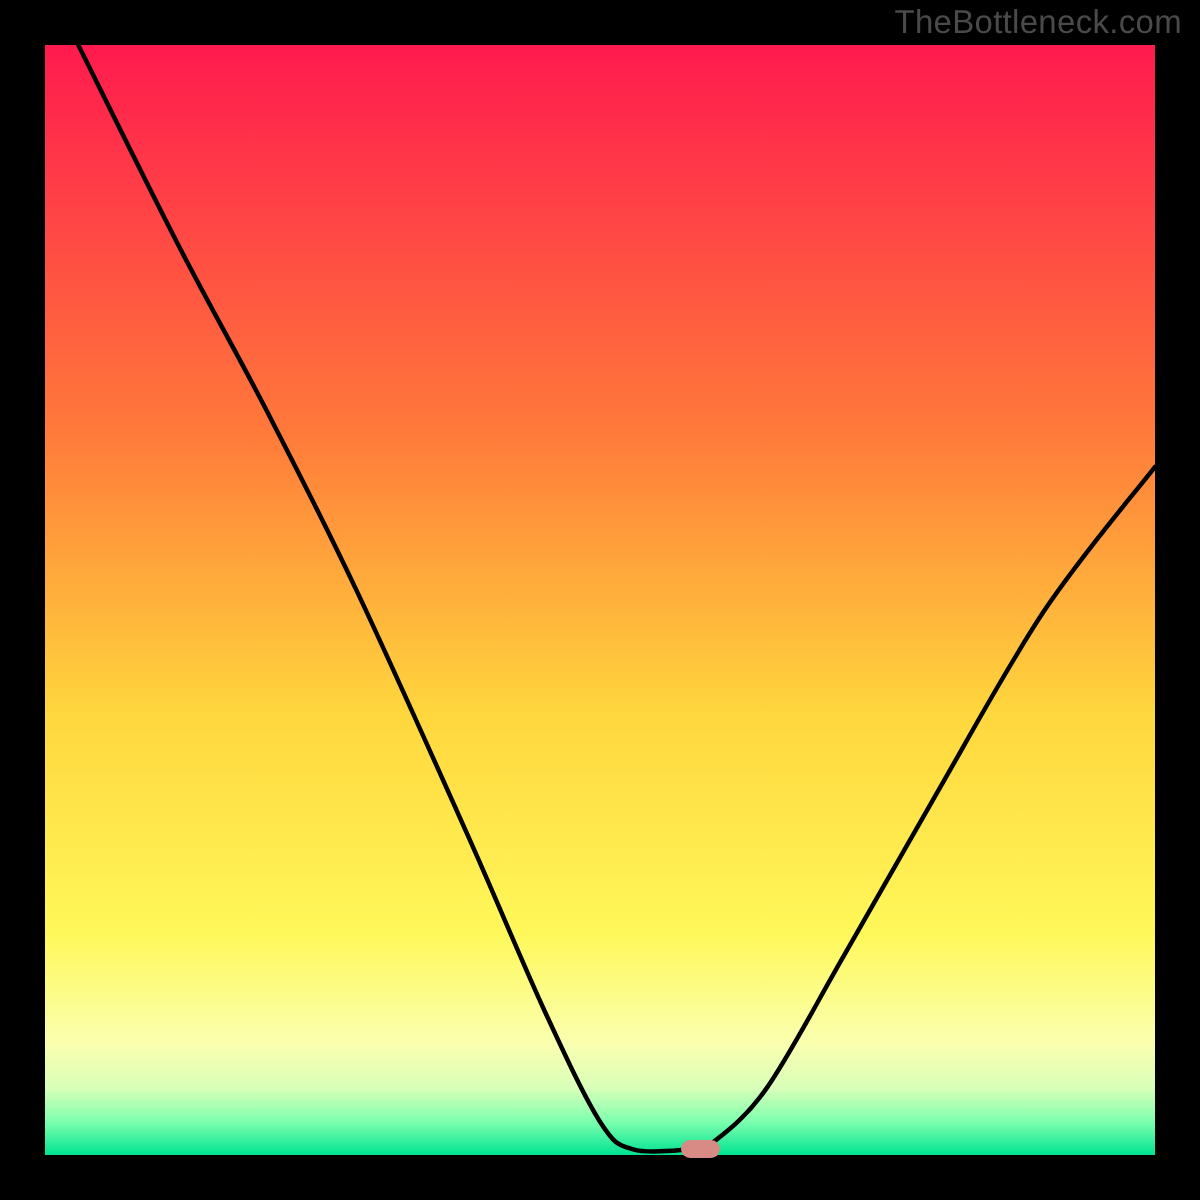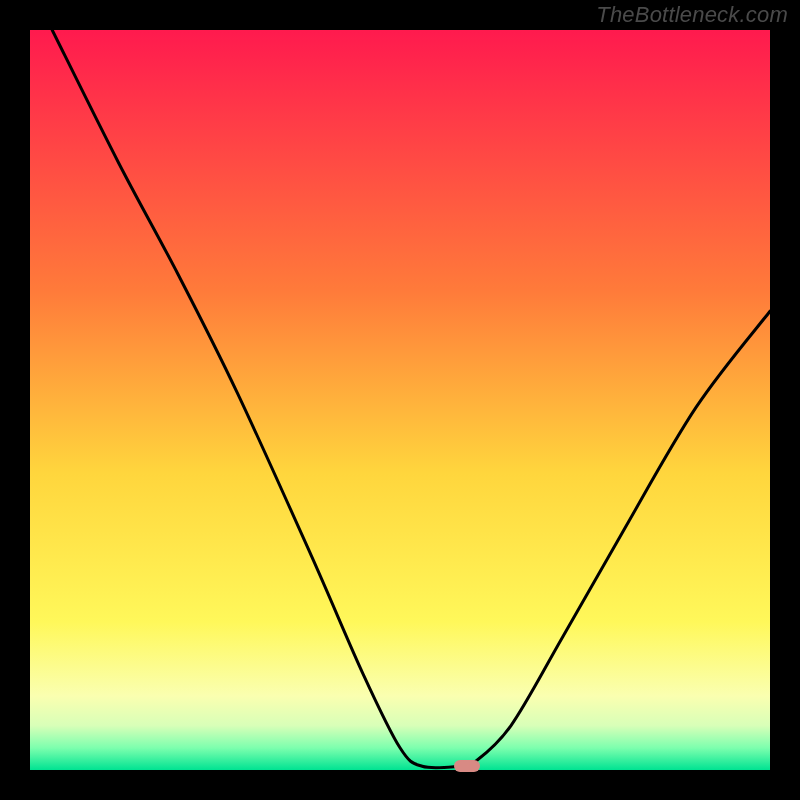--- a/index.html
+++ b/index.html
@@ -9,21 +9,20 @@
     height: 800px;
     background: black;
     overflow: hidden;
     font-family: Arial, Helvetica, sans-serif;
   }
   .container {
     position: relative;
     width: 800px;
     height: 800px;
     background: black;
-    font-style: italic;
   }
   .watermark {
     position: absolute;
     top: 2px;
     right: 12px;
     color: #4a4a4a;
     font-size: 22px;
     font-weight: 500;
     letter-spacing: 0.2px;
   }

